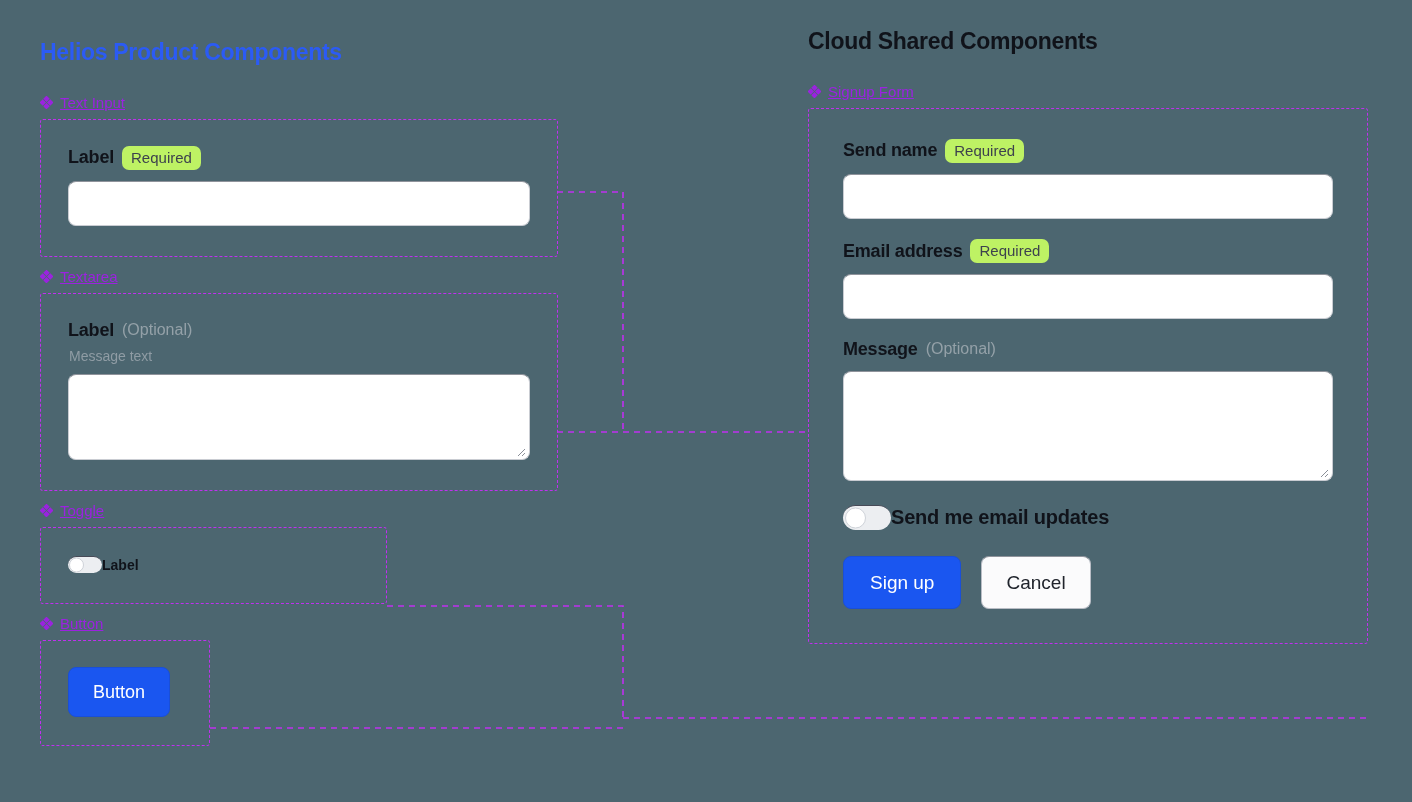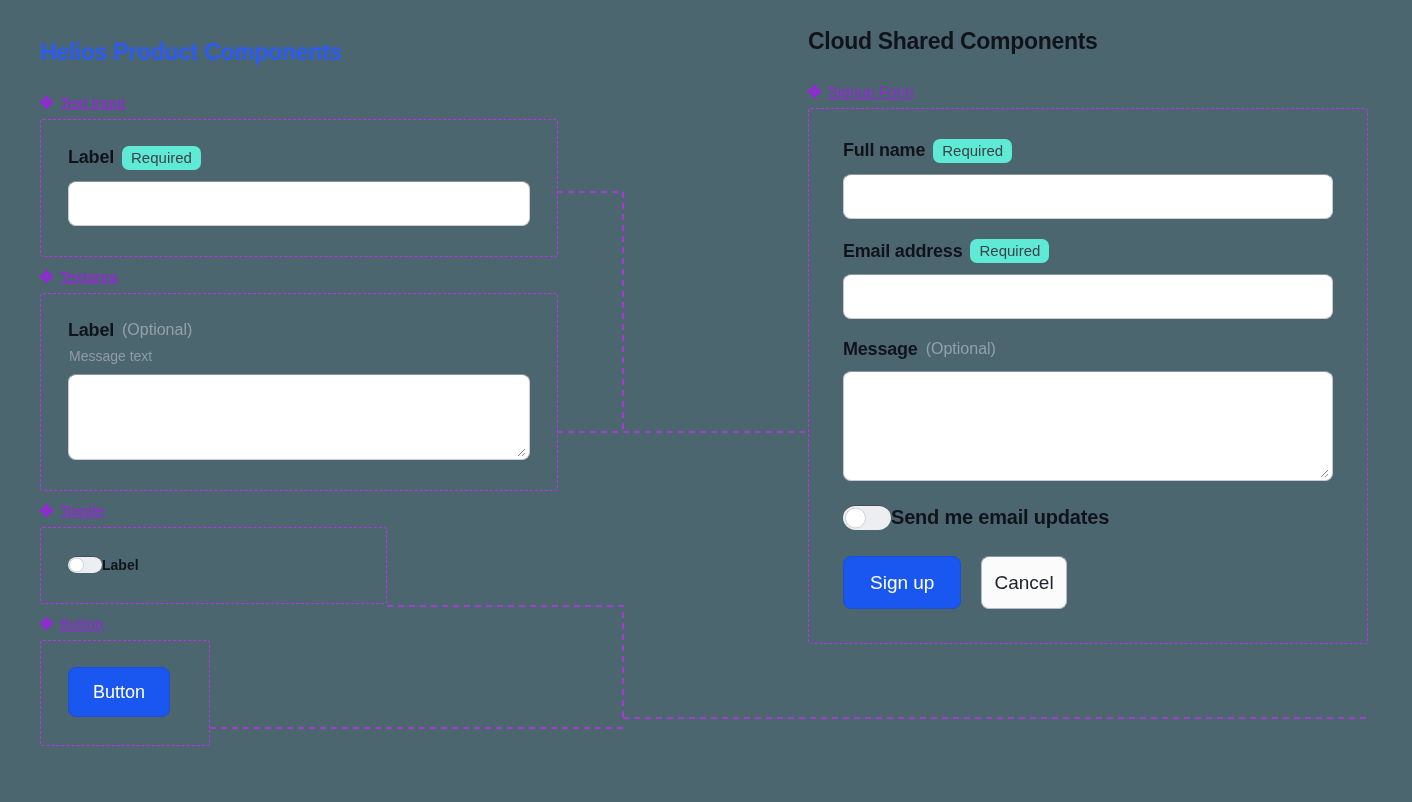--- a/index.html
+++ b/index.html
@@ -86,21 +86,21 @@
     line-height: 1.15;
   }
   .label-text {
     font-size: 18px;
     font-weight: bold;
     color: #10131a;
     letter-spacing: -0.2px;
   }
   .badge {
     display: inline-block;
-    background: #5eead4;
+    background: #bef264;
     color: #3d424d;
     font-size: 15px;
     font-weight: normal;
     padding: 3px 9px 4px 9px;
     border-radius: 7px;
     line-height: 1.15;
   }
   .optional {
     font-size: 16px;
     color: #94a1a8;
@@ -185,21 +185,21 @@
     border-color: #1a4fd8;
     font-size: 19px;
     padding: 16px 26px;
   }
   .btn-secondary {
     background: #fbfbfc;
     color: #20242c;
     border: 1px solid #b9bdc5;
     border-top-color: #8f939b;
     font-size: 19px;
-    padding: 16px 12px;
+    padding: 16px 24px;
   }
   .btn-row {
     display: flex;
     align-items: center;
     gap: 20px;
     margin-top: 26px;
   }
   .box-button .btn-primary { padding: 15px 24px; font-size: 18px; }
 
   .signup-toggle-row { margin-top: 24px; }
@@ -350,21 +350,21 @@
           </g>
         </svg>
       </span>
       <span>Signup Form</span>
     </div>
 
     <div class="dashed-box box-signup">
 
       <div class="field">
         <div class="field-label">
-          <span class="label-text">Full name</span>
+          <span class="label-text">Send name</span>
           <span class="badge">Required</span>
         </div>
         <input class="text-input" type="text" placeholder="" style="">
       </div>
 
       <div class="field">
         <div class="field-label">
           <span class="label-text">Email address</span>
           <span class="badge">Required</span>
         </div>

